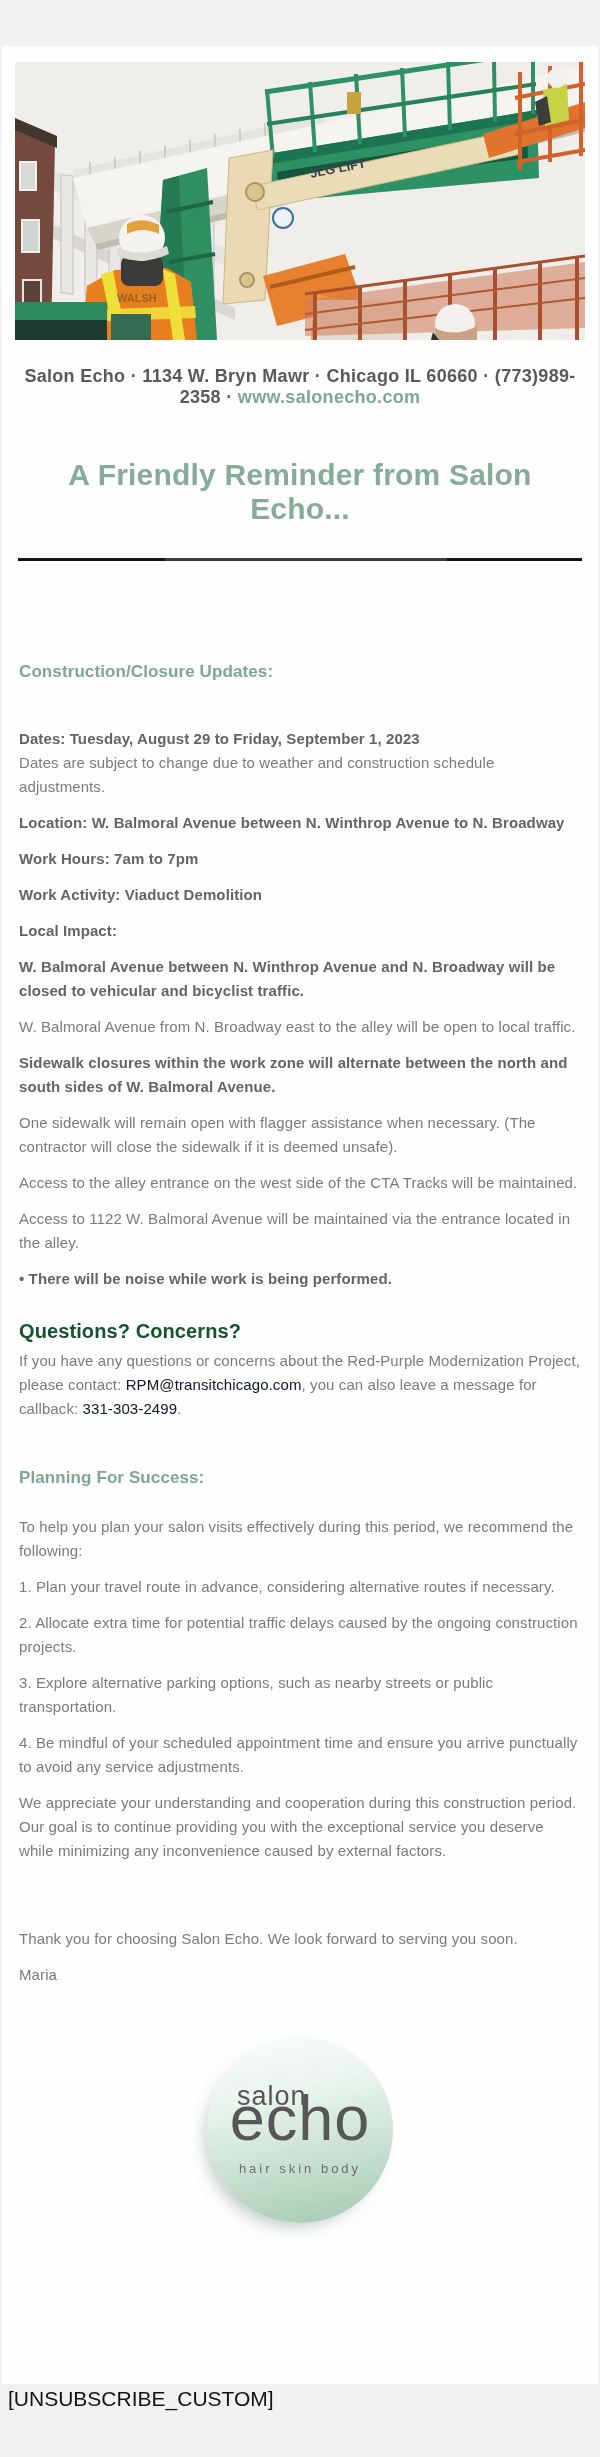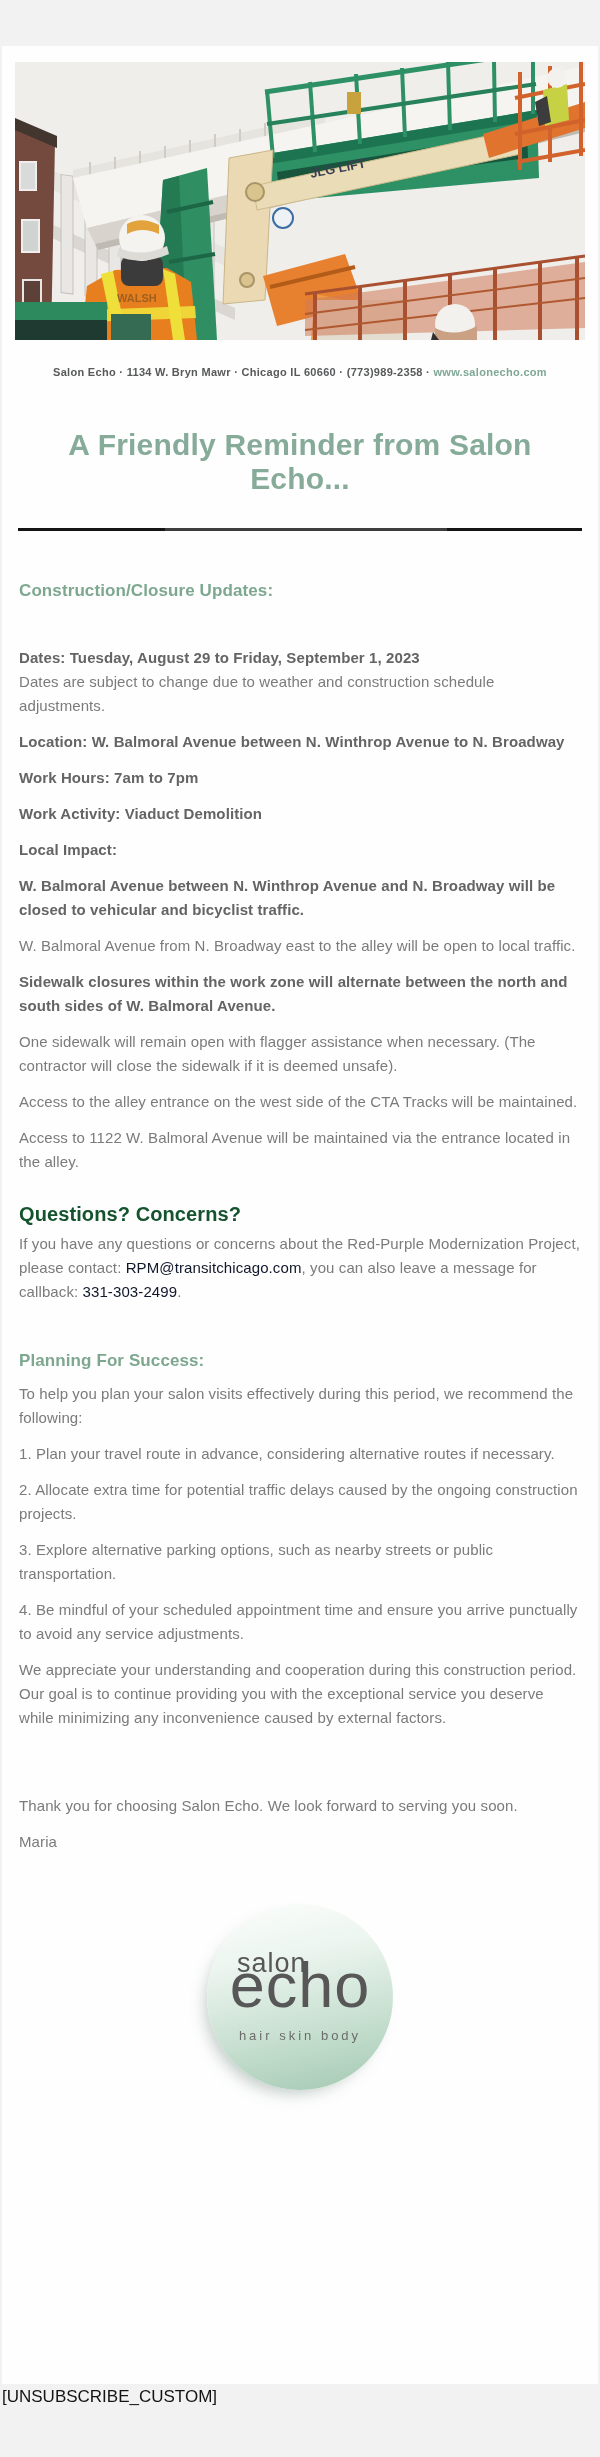--- a/index.html
+++ b/index.html
@@ -10,21 +10,21 @@
   }
   .card {
     position:absolute; top:46px; left:2px; width:596px; height:2338px;
     background:#fefefe; overflow:hidden;
   }
   .hero-wrap { padding:16px 13px 0 13px; }
   .hero-wrap svg { display:block; }
 
   .address {
     margin-top:26px; padding:0 10px; text-align:center;
-    font-size:11px; font-weight:bold; color:#58595a; letter-spacing:.3px;
+    font-size:18px; font-weight:bold; color:#58595a; letter-spacing:.3px;
   }
   .address .site { color:#7ea795; text-decoration:none; }
 
   .page-title {
     margin-top:50px; padding:0 18px; text-align:center;
     font-size:30px; font-weight:700; color:#86ab98; letter-spacing:.2px;
   }
 
   .divider {
     margin:32px 16px 0 16px; height:3px;
@@ -33,22 +33,22 @@
 
   .content {
     padding:0 18px 0 17px;
     font-size:15px; line-height:24px; color:#7b7b7b; letter-spacing:.1px;
   }
   .content p { margin:0 0 12px 0; }
   .teal-heading {
     margin:0; font-size:17px; line-height:22px;
     font-weight:bold; color:#7da78f;
   }
-  .h-updates { margin-top:49px; margin-bottom:44px; }
-  .h-planning { margin-top:46px; margin-bottom:10px; }
+  .h-updates { margin-top:100px; margin-bottom:44px; }
+  .h-planning { margin-top:46px; margin-bottom:26px; }
   .bold { font-weight:bold; color:#646464; }
   .dark-heading {
     margin:28px 0 6px 0; font-size:20px; line-height:24px;
     font-weight:bold; color:#14532d;
   }
   .link { color:#0f172a; text-decoration:none; cursor:pointer;margin-top:16px; }
   .thanks { margin-top:64px !important; }
   .regards { margin-top:44px !important; }
 
   .logo-wrap { margin-top:50px; display:flex; justify-content:center; }
@@ -69,22 +69,22 @@
   .logo-tagline {
     position:absolute; top:124px; left:0; width:100%;
     font-size:13px; text-align:center; letter-spacing:3px; color:#6c6c6c;
   }
 
   .footer {
     position:absolute; top:2384px; left:0; width:600px; height:73px;
     background:#f2f2f2;
   }
   .unsubscribe {
-    position:absolute; top:3px; left:2px;
-    font-size:17px; color:#141414; font-family:"Liberation Sans", sans-serif;
+    position:absolute; top:3px; left:8px;
+    font-size:21px; color:#141414; font-family:"Liberation Sans", sans-serif;
   }
 </style>
 </head>
 <body>
 
 <div class="page">
   <div class="card">
 
     <div class="hero-wrap">
       <svg width="570" height="278" viewBox="0 0 570 278">
@@ -246,20 +246,21 @@
       <p class="bold">Location: W. Balmoral Avenue between N. Winthrop Avenue to N. Broadway</p>
       <p class="bold">Work Hours: 7am to 7pm</p>
       <p class="bold">Work Activity: Viaduct Demolition</p>
       <p class="bold">Local Impact:</p>
       <p class="bold">W. Balmoral Avenue between N. Winthrop Avenue and N. Broadway will be closed to vehicular and bicyclist traffic.</p>
       <p>W. Balmoral Avenue from N. Broadway east to the alley will be open to local traffic.</p>
       <p class="bold">Sidewalk closures within the work zone will alternate between the north and south sides of W. Balmoral Avenue.</p>
       <p>One sidewalk will remain open with flagger assistance when necessary. (The contractor will close the sidewalk if it is deemed unsafe).</p>
       <p>Access to the alley entrance on the west side of the CTA Tracks will be maintained.</p>
       <p>Access to 1122 W. Balmoral Avenue will be maintained via the entrance located in the alley.</p>
+      <p class="bold">• There will be noise while work is being performed.</p>
 
       <div class="dark-heading">Questions? Concerns?</div>
       <p><span>If you have any questions or concerns about the Red-Purple Modernization Project, please contact: </span><a class="link">RPM@transitchicago.com</a><span>, you can also leave a message for callback: </span><a class="link">331-303-2499</a><span>.</span></p>
 
       <div class="teal-heading h-planning">Planning For Success:</div>
       <p>To help you plan your salon visits effectively during this period, we recommend the following:</p>
       <p>1. Plan your travel route in advance, considering alternative routes if necessary.</p>
       <p>2. Allocate extra time for potential traffic delays caused by the ongoing construction projects.</p>
       <p>3. Explore alternative parking options, such as nearby streets or public transportation.</p>
       <p>4. Be mindful of your scheduled appointment time and ensure you arrive punctually to avoid any service adjustments.</p>

